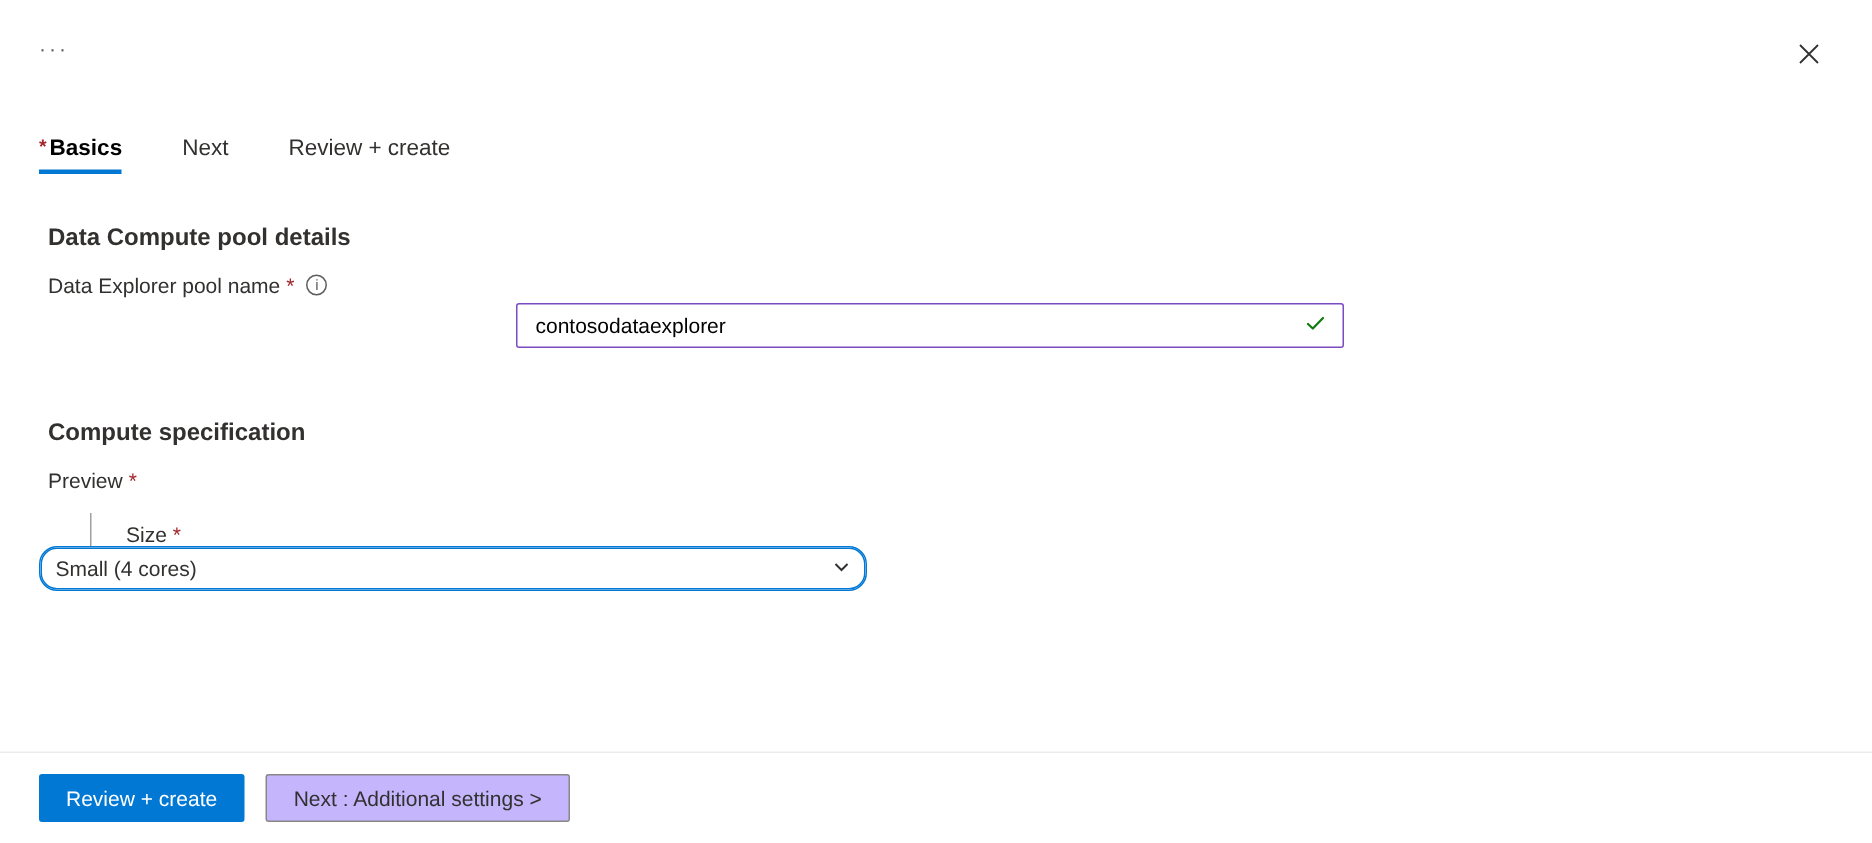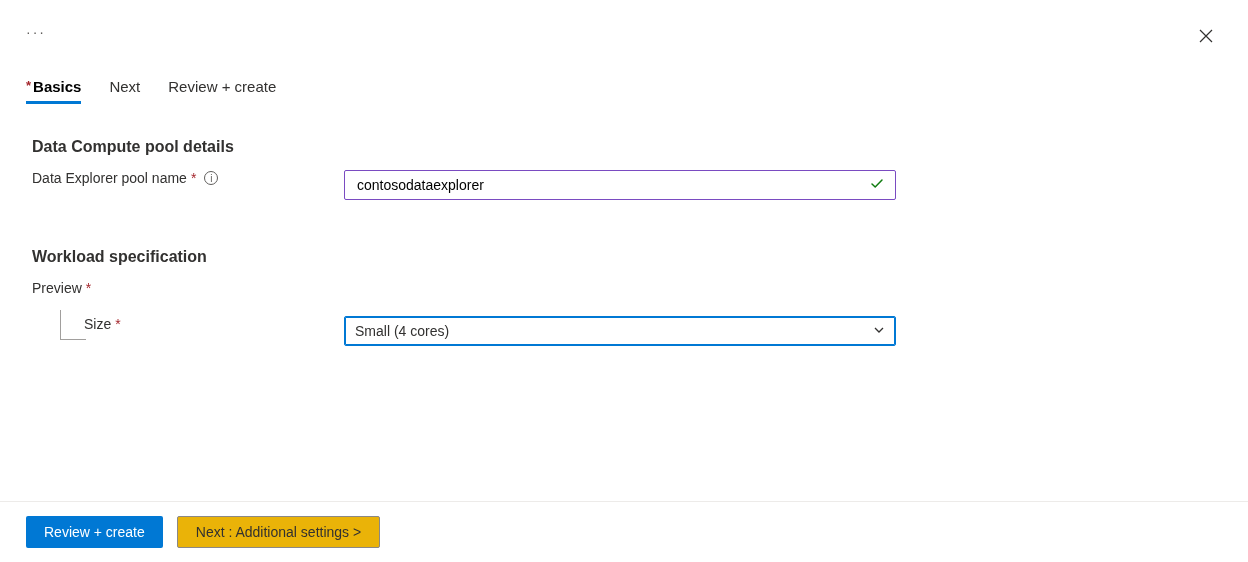--- a/index.html
+++ b/index.html
@@ -4,47 +4,47 @@
 <style>
   * { box-sizing: border-box; }
   html, body { margin:0; padding:0; font-family: "Segoe UI", Arial, sans-serif; color:#323130; background:#fff; }
   .page { width:1248px; height:562px; position:relative; padding:18px 26px 0 26px; }
   .header { display:flex; align-items:center; }
   .title { font-size:26px; font-weight:600; color:#323130; padding-right:16px;}
   .dots { font-size:14px; color:#605e5c; position:relative; top:6px; letter-spacing:2px;}
   .close { position:absolute; right:28px; top:22px; cursor:pointer; padding:6px;}
   .close svg{ display:block; }
 
-  .tabs { display:flex; gap:28px; margin-top:44px; border-bottom:none; }
+  .tabs { display:flex; gap:40px; margin-top:56px; border-bottom:none; }
   .tab { font-size:15px; color:#323130; padding-bottom:6px; cursor:pointer; }
   .tab.active { font-weight:600; color:#000; border-bottom:3px solid #0078d4; }
   .tab .req { color:#a4262c; margin-right:2px; font-size:13px; vertical-align:top;}
 
   .section-head { font-size:16px; font-weight:600; margin-top:34px; margin-left:6px;}
   .row { display:flex; align-items:flex-start; margin-top:14px; }
   .label-col { width:318px; padding-left:6px; font-size:14px; color:#323130; display:flex; align-items:center;}
   .label-col .req { color:#a4262c; margin-left:4px; }
   .info-icon { width:14px; height:14px; border:1px solid #605e5c; border-radius:50%; display:inline-flex; align-items:center; justify-content:center; font-size:10px; color:#605e5c; margin-left:8px; cursor:pointer;}
 
   .control-col { width:552px; position:relative; }
   .ctrl { width:100%; height:30px; border:1px solid #605e5c; border-radius:2px; background:#fff; display:flex; align-items:center; padding:0 32px 0 10px; font-size:14px; cursor:pointer; position:relative;}
-  .ctrl.purple { border-color:#7a4bc1; }
-  .ctrl.blue  { border-color:#0078d4; box-shadow:0 0 0 1px #0078d4 inset; }
+  .ctrl.purple { border-color:#7a4bc1;margin-top:20px; }
+  .ctrl.blue  { border-color:#0078d4; box-shadow:0 0 0 1px #0078d4 inset;border-radius:12px; }
   .ctrl input { border:none; outline:none; width:100%; font-size:14px; background:transparent; }
   .tick { position:absolute; right:10px; top:50%; transform:translateY(-50%); }
   .chev { position:absolute; right:10px; top:50%; transform:translateY(-50%); pointer-events:none;}
 
   .tree { position:absolute; left:10px; top:0px; width:40px; height:38px; border-left:1px solid #a19f9d; border-bottom:1px solid #a19f9d; }
   .row.indent .label-col { padding-left:58px; position:relative; }
-  .row.indent { margin-top:20px; }
+  .row.indent { margin-top:20px;flex-direction:column; }
 
   .footer { position:absolute; left:0; right:0; bottom:0; border-top:1px solid #edebe9; padding:14px 0 14px 26px; display:flex; gap:14px; background:#fff;}
   .btn { height:32px; padding:0 18px; font-size:14px; border-radius:2px; cursor:pointer; display:inline-flex; align-items:center;}
   .btn.primary { background:#0078d4; color:#fff; border:none; }
-  .btn.secondary { background:#eab308; color:#323130; border:1px solid #8a8886; }
+  .btn.secondary { background:#c4b5fd; color:#323130; border:1px solid #8a8886; }
 
   .section2-head{ margin-top:48px; }
   .indent-wrap { position:relative; }
 </style>
 </head>
 <body>
 
 <div class="page">
   <div class="header">
     <div class="dots">···</div>
@@ -73,21 +73,21 @@
         <input type="text" value="contosodataexplorer" style="">
         <span class="tick">
           <svg width="16" height="16" viewBox="0 0 16 16">
               <path d="M3 8.5 L6.2 11.5 L13 4.5" stroke="#107c10" stroke-width="1.5" fill="none" stroke-linecap="round" stroke-linejoin="round"></path>
             </svg>
         </span>
       </div>
     </div>
   </div>
 
-  <div class="section-head section2-head">Workload specification</div>
+  <div class="section-head section2-head">Compute specification</div>
   <div class="row">
     <div class="label-col">
       <span>Preview</span>
       <span class="req">*</span>
     </div>
   </div>
 
   <div class="indent-wrap">
     <div class="tree" style="left:34px; top:-6px; height:30px; width:26px;"></div>
     <div class="row indent">

